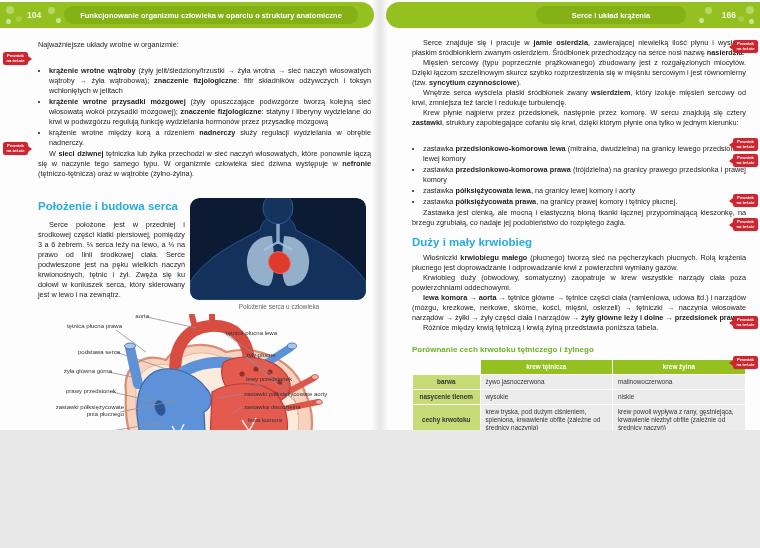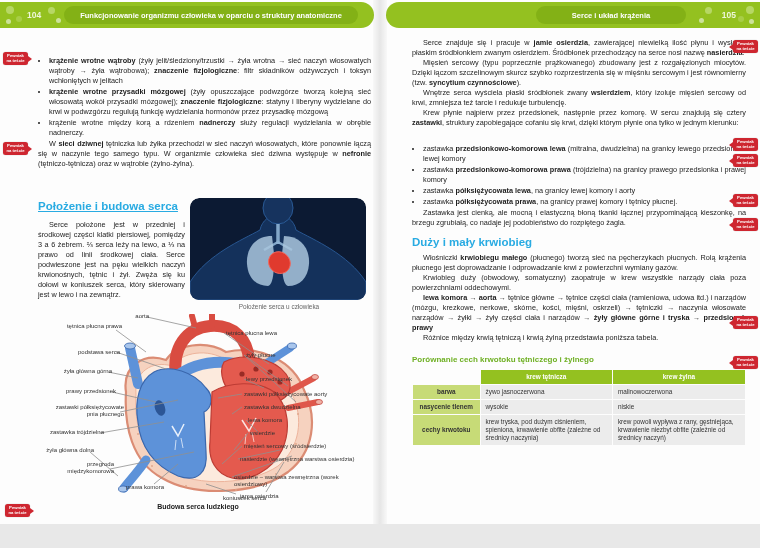--- a/index.html
+++ b/index.html
@@ -1,16 +1,16 @@
 <!DOCTYPE html>
 <html><head>
 <meta charset="utf-8">
 <style>
   html,body{margin:0;padding:0;background:#e8e8e8;}
-  #spread{position:relative;width:760px;height:524px;background:#fdfdfd;overflow:hidden;
+  #spread{position:relative;width:760px;height:430px;background:#fdfdfd;overflow:hidden;
           font-family:"Liberation Sans",sans-serif;color:#1d1d1d;}
   
   .hdr{position:absolute;top:2px;height:26px;background:#94c120;}
   .hdr.left{left:0;width:374px;border-radius:0 14px 14px 0;}
   .hdr.right{right:0;width:374px;border-radius:14px 0 0 14px;}
   .hdr-pill{position:absolute;top:4px;height:18px;background:#83b116;border-radius:9px;
             color:#fff;font-weight:bold;font-size:7.5px;display:flex;align-items:center;
             justify-content:center;text-align:left;padding:0 10px;}
   .hdr.left .hdr-pill{left:64px;right:16px;}
   .hdr.right .hdr-pill{left:150px;right:74px;}
@@ -75,21 +75,21 @@
     <span class="hdr-num">104</span>
     <div class="hdr-pill">Funkcjonowanie organizmu człowieka w oparciu o struktury anatomiczne</div>
   </div>
 
   <div class="hdr right">
     <span class="dot" style="right:6px;top:4px;width:8px;height:8px;background:#b7d765;"></span>
     <span class="dot" style="right:16px;top:14px;width:6px;height:6px;background:#a8cd47;"></span>
     <span class="dot" style="right:48px;top:5px;width:7px;height:7px;background:#b7d765;"></span>
     <span class="dot" style="right:56px;top:16px;width:5px;height:5px;background:#cde29a;"></span>
     <span class="dot" style="right:6px;top:17px;width:5px;height:5px;background:#cde29a;"></span>
-    <span class="hdr-num">105</span>
+    <span class="hdr-num">166</span>
     <div class="hdr-pill">Serce i układ krążenia</div>
   </div>
 
   <div class="gutter"></div>
 
   <div class="badge tip-right" style="left:3px;top:52px;">
       <span>Pewniak</span>
       <span>na teście</span>
     </div>
   <div class="badge tip-right" style="left:3px;top:142px;">
@@ -123,29 +123,30 @@
   <div class="badge tip-left" style="left:733px;top:316px;">
       <span>Pewniak</span>
       <span>na teście</span>
     </div>
   <div class="badge tip-left" style="left:733px;top:356px;">
       <span>Pewniak</span>
       <span>na teście</span>
     </div>
 
   <div class="txt" style="position:absolute;left:38px;top:40px;width:333px;">
+    <p>Najważniejsze układy wrotne w organizmie:</p>
     <ul class="blt">
       <li><b>krążenie wrotne wątroby</b> (żyły jelit/śledziony/trzustki → żyła wrotna → sieć naczyń włosowatych wątroby → żyła wątrobowa); <b>znaczenie fizjologiczne</b>: filtr składników odżywczych i toksyn wchłoniętych w jelitach</li>
       <li><b>krążenie wrotne przysadki mózgowej</b> (żyły opuszczające podwzgórze tworzą kolejną sieć włosowatą wokół przysadki mózgowej); <b>znaczenie fizjologiczne</b>: statyny i liberyny wydzielane do krwi w podwzgórzu regulują funkcję wydzielania hormonów przez przysadkę mózgową</li>
       <li>krążenie wrotne między korą a rdzeniem <b>nadnerczy</b> służy regulacji wydzielania w obrębie nadnerczy.</li>
     </ul>
     <p class="tindent">W <b>sieci dziwnej</b> tętniczka lub żyłka przechodzi w sieć naczyń włosowatych, które ponownie łączą się w naczynie tego samego typu. W organizmie człowieka sieć dziwna występuje w <b>nefronie</b> (tętniczo-tętnicza) oraz w wątrobie (żylno-żylna).</p>
   </div>
 
-  <div class="sec-h" style="left:38px;top:200px;text-decoration:underline;">Położenie i budowa serca</div>
+  <div class="sec-h" style="left:38px;top:200px;">Położenie i budowa serca</div>
 
   <div class="txt" style="position:absolute;left:38px;top:220px;width:147px;">
     <p class="tindent">Serce położone jest w przedniej i środkowej części klatki piersiowej, pomiędzy 3 a 6 żebrem. ⅔ serca leży na lewo, a ⅓ na prawo od linii środkowej ciała. Serce podwieszone jest na pęku wielkich naczyń krwionośnych, tętnic i żył. Zwęża się ku dołowi w koniuszek serca, który skierowany jest w lewo i na zewnątrz.</p>
   </div>
 
   <div class="photo">
     <svg width="176" height="102" viewBox="0 0 176 102">
       <rect x="0" y="0" width="176" height="102" rx="9" fill="#0c1a33"></rect>
       <path d="M 0,102 L 0,84 C 18,56 52,42 70,32 C 74,12 102,12 106,32 C 124,42 158,56 176,84 L 176,102 Z" fill="#16335e" stroke="#2a5a96" stroke-width="1" opacity="0.95"></path>
       <ellipse cx="88" cy="10" rx="15" ry="16" fill="#16335e" stroke="#2a5a96" stroke-width="1"></ellipse>
@@ -267,21 +268,21 @@
       <li>zastawka <b>przedsionkowo-komorowa prawa</b> (trójdzielna) na granicy prawego przedsionka i prawej komory</li>
       <li>zastawka <b>półksiężycowata lewa</b>, na granicy lewej komory i aorty</li>
       <li>zastawka <b>półksiężycowata prawa</b>, na granicy prawej komory i tętnicy płucnej.</li>
     </ul>
     <p class="tindent">Zastawka jest cienką, ale mocną i elastyczną błoną tkanki łącznej przypominającą kieszonkę, na brzegu zgrubiałą, co nadaje jej podobieństwo do rozpiętego żagla.</p>
 
     <h3 class="sec-h2">Duży i mały krwiobieg</h3>
 
     <p class="tindent">Włośniczki <b>krwiobiegu małego</b> (płucnego) tworzą sieć na pęcherzykach płucnych. Rolą krążenia płucnego jest doprowadzanie i odprowadzanie krwi z powierzchni wymiany gazów.</p>
     <p class="tindent">Krwiobieg duży (obwodowy, somatyczny) zaopatruje w krew wszystkie narządy ciała poza powierzchniami oddechowymi.</p>
-    <p class="tindent"><b>lewa komora</b> → <b>aorta</b> → tętnice główne → tętnice części ciała (ramieniowa, udowa itd.) i narządów (mózgu, krezkowe, nerkowe, skórne, kości, mięśni, oskrzeli) → tętniczki → naczynia włosowate narządów → żyłki → żyły części ciała i narządów → <b>żyły główne górne i tryska</b> → <b>przedsionek prawy</b></p>
+    <p class="tindent"><b>lewa komora</b> → <b>aorta</b> → tętnice główne → tętnice części ciała (ramieniowa, udowa itd.) i narządów (mózgu, krezkowe, nerkowe, skórne, kości, mięśni, oskrzeli) → tętniczki → naczynia włosowate narządów → żyłki → żyły części ciała i narządów → <b>żyły główne leży i dolne</b> → <b>przedsionek prawy</b></p>
     <p class="tindent">Różnice między krwią tętniczą i krwią żylną przedstawia poniższa tabela.</p>
 
     <div class="tbl-title">Porównanie cech krwotoku tętniczego i żylnego</div>
     <table class="cmp">
       <thead>
         <tr>
           <th class="empty" style="width:58px;"></th>
           <th>krew tętnicza</th>
           <th>krew żylna</th>
         </tr>

